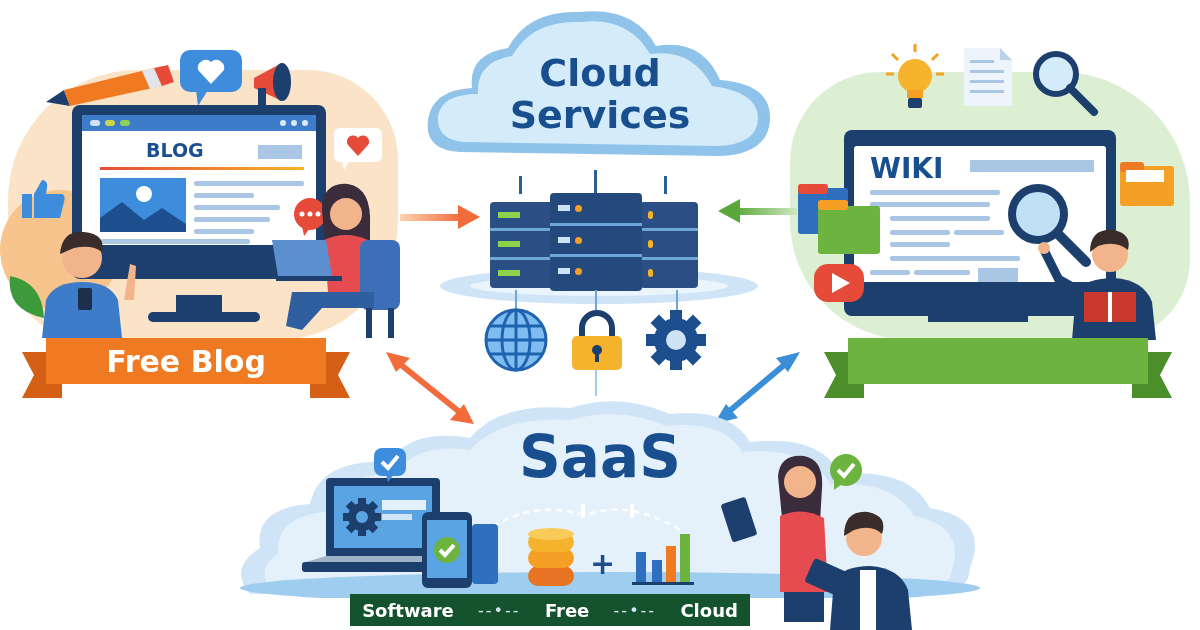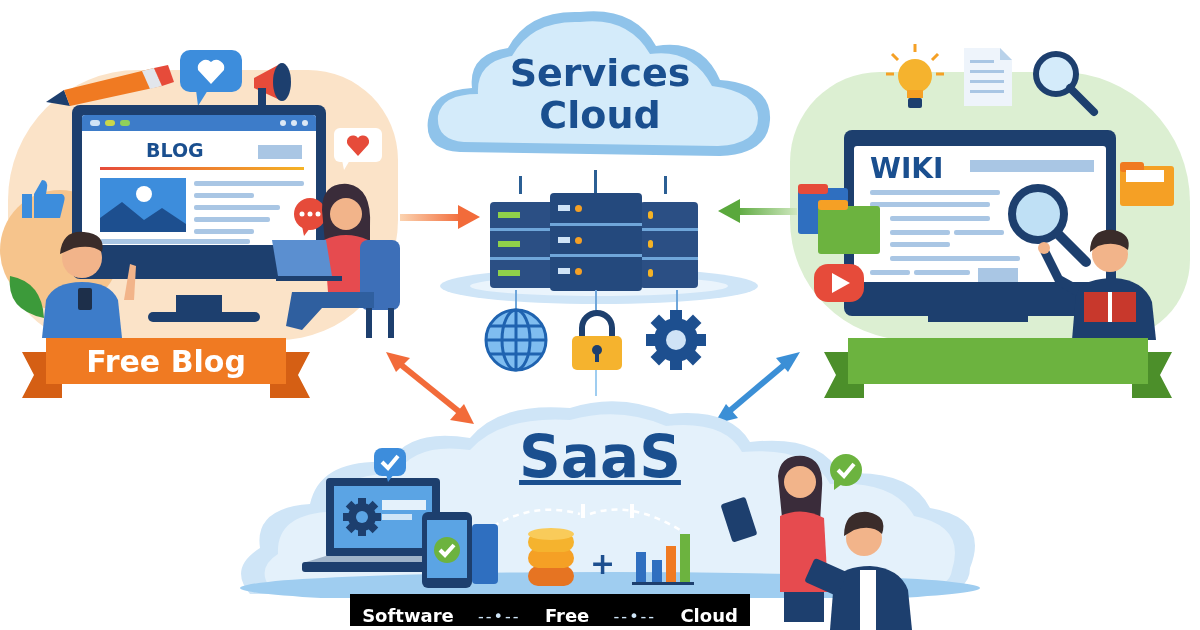--- a/index.html
+++ b/index.html
@@ -112,35 +112,35 @@
     <polygon points="10,60 64,60 70,96 16,96" fill="#5b8fd0"></polygon>
     <rect x="14" y="96" width="66" height="5" fill="#1d3f6e"></rect>
     <rect x="104" y="128" width="6" height="30" fill="#1d3f6e"></rect>
     <rect x="126" y="128" width="6" height="30" fill="#1d3f6e"></rect>
   </svg>
 
   <svg class="abs" style="left:6px;top:270px" width="40" height="50" viewBox="0 0 40 50">
     <path d="M38 48 Q0 40 4 6 Q36 12 38 48 Z" fill="#3c9a3a"></path>
   </svg>
 
-  <div class="banner" style="left:46px;top:338px;width:240px;background:#f07a22;">
+  <div class="banner" style="left:46px;top:338px;width:280px;background:#f07a22;">
     <div class="tail l" style="background:#d55f14;"></div>
     <div class="tail r" style="background:#d55f14;"></div>
     <span>Free Blog</span>
   </div>
 </div>
 
 <div>
   <svg class="abs" style="left:420px;top:2px" width="360" height="176" viewBox="0 0 360 176">
     <path d="M40 150 Q4 148 8 118 Q12 88 52 86 Q48 52 88 46 Q108 8 160 10 Q214 4 236 44 Q282 36 300 78 Q352 82 350 118 Q348 152 300 154 Z" fill="#8fc3ea"></path>
     <path d="M44 140 Q16 138 18 114 Q22 92 58 92 Q56 60 92 54 Q112 18 160 20 Q208 14 230 52 Q272 46 292 84 Q338 90 338 116 Q338 142 298 144 Z" fill="#d4ebfa"></path>
   </svg>
   <div class="abs title" style="left:470px;top:52px;width:260px;font-size:38px;line-height:42px;">
+    <div>Cloud</div>
     <div>Services</div>
-    <div>Cloud</div>
   </div>
 
   <div class="abs" style="left:519px;top:176px;width:3px;height:18px;background:#2b5f94;"></div>
   <div class="abs" style="left:594px;top:170px;width:3px;height:24px;background:#2b5f94;"></div>
   <div class="abs" style="left:664px;top:176px;width:3px;height:18px;background:#2b5f94;"></div>
 
   <div class="abs" style="left:440px;top:268px;width:318px;height:36px;border-radius:50%;background:#cfe5f7;"></div>
   <div class="abs" style="left:470px;top:276px;width:258px;height:20px;border-radius:50%;background:#eaf4fc;"></div>
 
   <div class="server" style="left:490px;top:202px;width:80px;height:86px;">
@@ -333,21 +333,21 @@
   <polygon points="800,352 788,372 776,358" fill="#3b8fd6"></polygon>
   <polygon points="714,424 726,404 738,418" fill="#3b8fd6"></polygon>
 </svg>
 
 <div>
   <svg class="abs" style="left:230px;top:398px" width="760" height="200" viewBox="0 0 760 200">
     <path d="M20 196 Q-2 170 30 150 Q24 110 80 106 Q90 60 160 64 Q180 30 240 40 Q270 4 340 10 Q390 -6 440 16 Q500 10 520 44 Q590 36 610 76 Q680 70 700 110 Q760 120 740 170 Q740 196 700 196 Z" fill="#cfe5f7"></path>
     <path d="M40 190 Q26 170 48 156 Q46 118 96 114 Q106 74 166 76 Q186 44 240 52 Q270 18 340 22 Q390 8 436 28 Q494 22 512 54 Q580 48 600 86 Q664 82 684 118 Q736 128 722 172 Q720 190 690 190 Z" fill="#e4f1fb"></path>
     <ellipse cx="380" cy="190" rx="370" ry="16" fill="#9fcdf0"></ellipse>
   </svg>
-  <div class="abs title" style="left:470px;top:424px;width:260px;font-size:58px;line-height:66px;text-decoration:underline;">SaaS</div>
+  <div class="abs title" style="left:470px;top:424px;width:260px;font-size:58px;line-height:66px;">SaaS</div>
 
   <svg class="abs" style="left:480px;top:496px" width="240" height="40" viewBox="0 0 240 40">
     <path d="M4 36 Q50 4 100 18 M110 18 Q150 4 200 34" fill="none" stroke="#fff" stroke-width="2.5" stroke-dasharray="6 5"></path>
     <rect x="101" y="8" width="4" height="14" fill="#fff"></rect>
     <rect x="150" y="8" width="4" height="14" fill="#fff"></rect>
   </svg>
 
   <svg class="abs" style="left:296px;top:470px" width="160" height="110" viewBox="0 0 160 110">
     <rect x="30" y="8" width="114" height="80" rx="4" fill="#1d3f6e"></rect>
     <rect x="38" y="16" width="98" height="62" fill="#5ba4e4"></rect>
@@ -388,21 +388,21 @@
   <div class="abs" style="left:590px;top:546px;font-size:30px;font-weight:bold;color:#1d4f8f;">+</div>
 
   <svg class="abs" style="left:630px;top:530px" width="66" height="56" viewBox="0 0 66 56">
     <rect x="6" y="22" width="10" height="30" fill="#2f6fc0"></rect>
     <rect x="22" y="30" width="10" height="22" fill="#2f6fc0"></rect>
     <rect x="36" y="16" width="10" height="36" fill="#f07a22"></rect>
     <rect x="50" y="4" width="10" height="48" fill="#6cb33f"></rect>
     <rect x="2" y="52" width="62" height="3" fill="#1d3f6e"></rect>
   </svg>
 
-  <div class="abs" style="left:350px;top:594px;width:400px;height:32px;background:#000000;display:flex;align-items:flex-end;justify-content:space-around;">
+  <div class="abs" style="left:350px;top:594px;width:400px;height:32px;background:#14532d;display:flex;align-items:center;justify-content:space-around;">
     <span class="footer-label">Software</span>
     <span style="color:#cfe5f7;letter-spacing:2px;">--•--</span>
     <span class="footer-label">Free</span>
     <span style="color:#cfe5f7;letter-spacing:2px;">--•--</span>
     <span class="footer-label">Cloud</span>
   </div>
 
   <svg class="abs" style="left:718px;top:452px" width="120" height="170" viewBox="0 0 120 170">
     <path d="M60 24 Q62 2 86 4 Q106 8 104 36 L102 70 L64 66 Z" fill="#3a2c3a"></path>
     <circle cx="82" cy="30" r="16" fill="#f2b48a"></circle>

